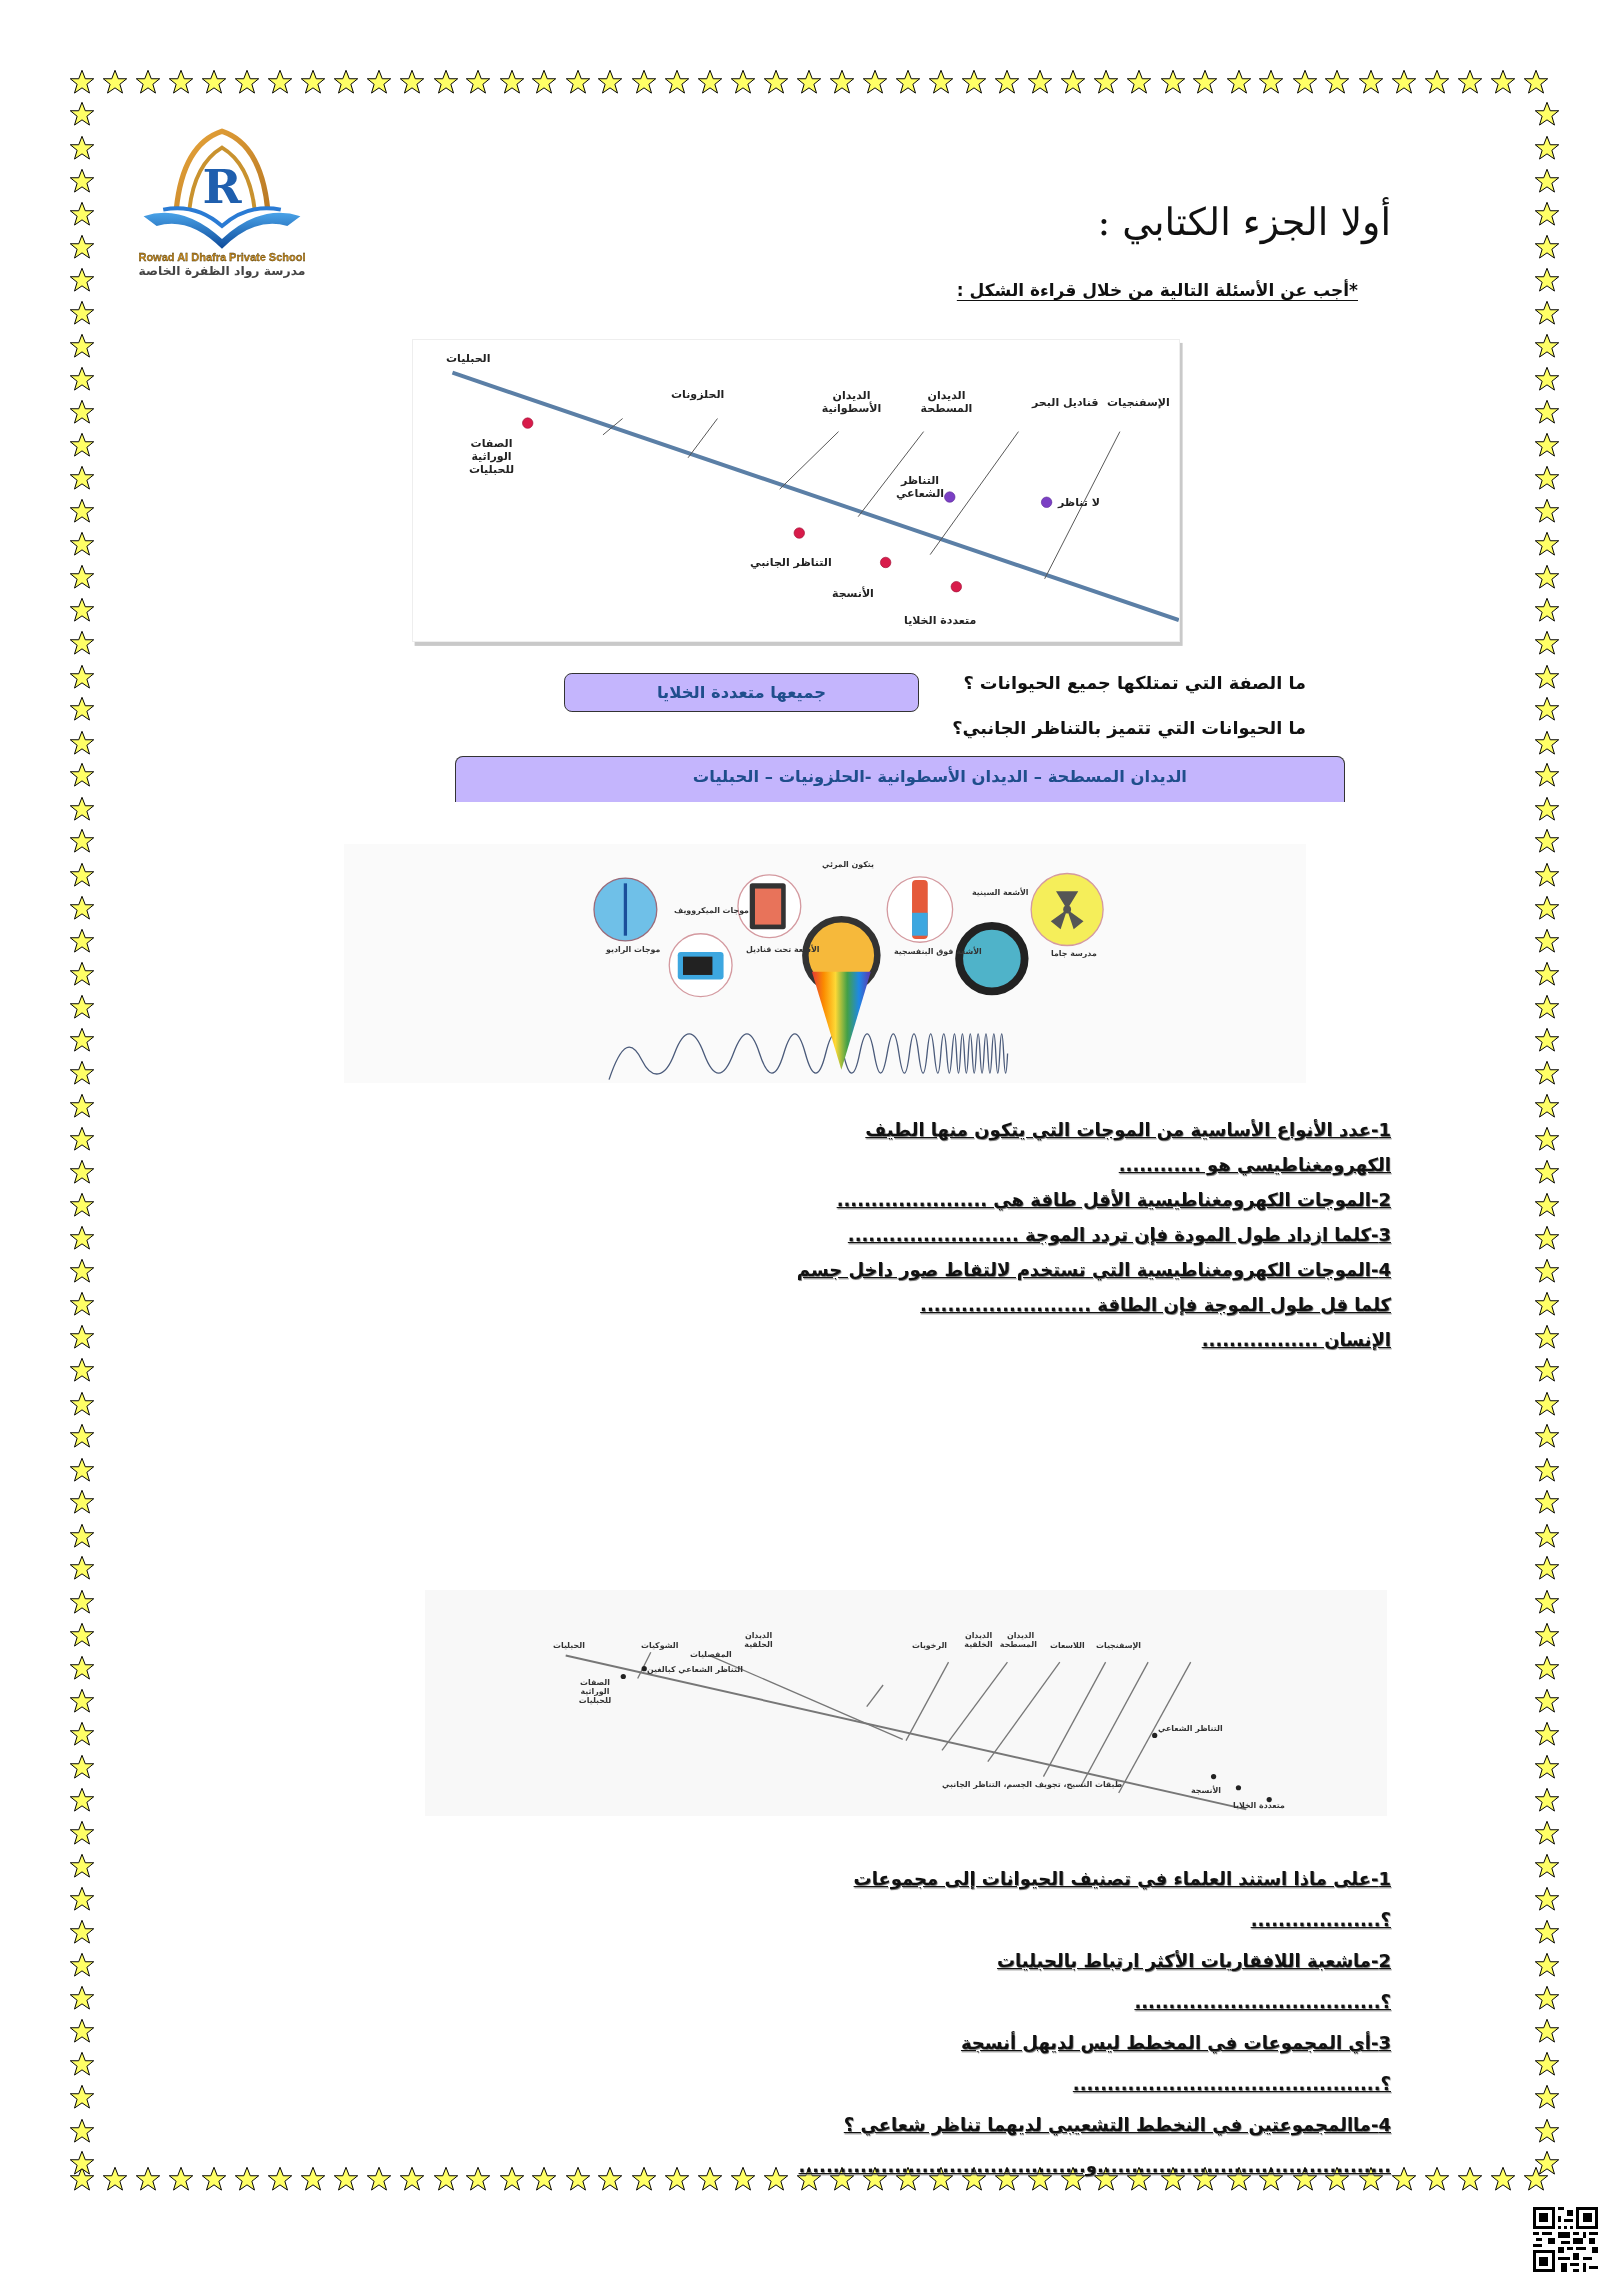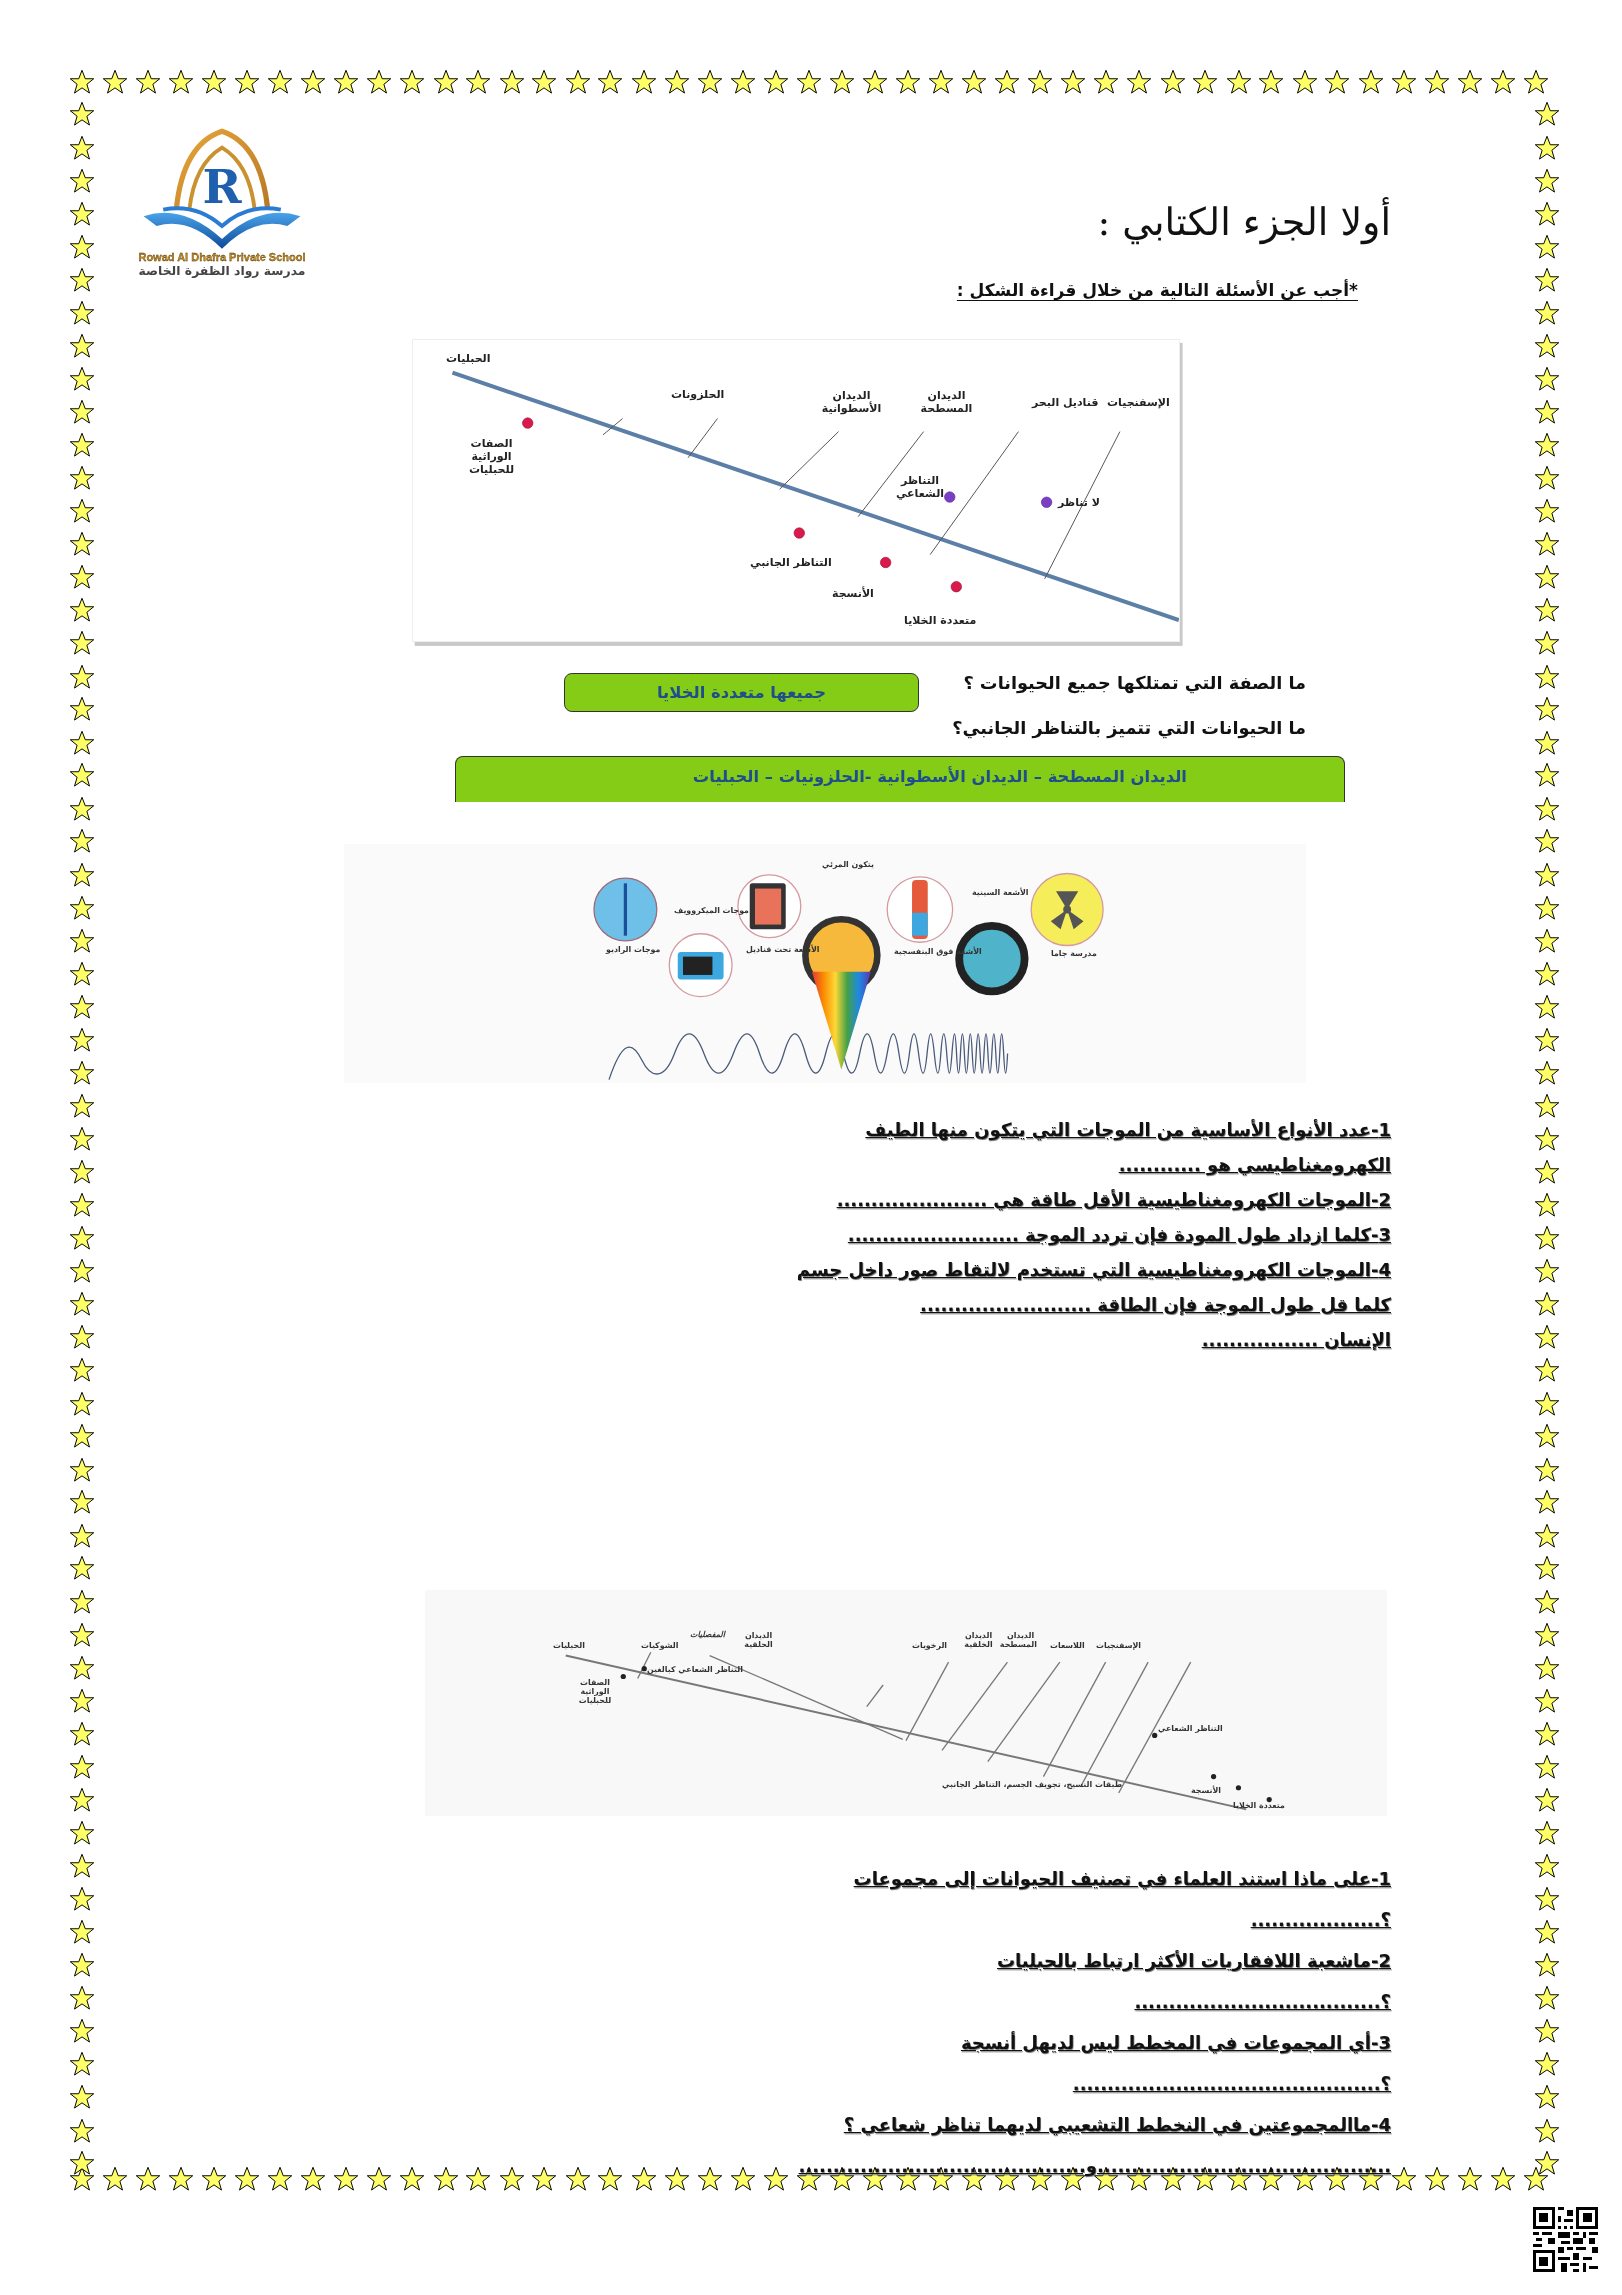--- a/index.html
+++ b/index.html
@@ -9,21 +9,21 @@
   .abs { position:absolute; }
   .rtl { direction:rtl; text-align:right; }
   .logo { left:124px; top:118px; width:196px; height:170px; }
   .logo-sub-en { font-family:"Liberation Sans", sans-serif; font-weight:bold; font-size:11px; color:#c98a1c; text-align:center; letter-spacing:0px; -webkit-text-stroke:0.3px #3a2a00; }
   .logo-sub-ar { font-family:"DejaVu Sans", sans-serif; font-weight:bold; font-size:12.4px; color:#444; text-align:center; direction:rtl; }
   .title { right:232px; top:200px; font-family:"DejaVu Serif", serif; font-size:38px; }
   .instr { right:265px; top:280px; font-family:"DejaVu Sans", sans-serif; font-weight:bold; font-size:17px; text-decoration:underline; text-underline-offset:3.9px; }
   .fig1 { left:412px; top:339px; width:766px; height:301px; background:#fff; box-shadow:2.6px 3.9px 0 #c9c9c9; border:0.7px solid #eee; }
   .fig-label { position:absolute; font-family:"DejaVu Sans", sans-serif; font-weight:bold; font-size:11px; color:#222; direction:rtl; text-align:center; line-height:13px; white-space:nowrap; }
   .q-line { font-family:"DejaVu Sans", sans-serif; font-weight:bold; font-size:17.7px; direction:rtl; white-space:nowrap; }
-  .ans-box { border:1.3px solid #333; border-radius:7.9px; background:#84cc16; color:#1f4e8c; font-weight:bold; font-size:16.4px; direction:rtl; text-align:center; font-family:"DejaVu Sans", sans-serif; }
+  .ans-box { border:1.3px solid #333; border-radius:7.9px; background:#c4b5fd; color:#1f4e8c; font-weight:bold; font-size:16.4px; direction:rtl; text-align:center; font-family:"DejaVu Sans", sans-serif; }
   .fig2 { left:344px; top:844px; width:962px; height:239px; background:#fafafa; }
   .fig3 { left:425px; top:1590px; width:962px; height:226px; background:#f8f8f8; }
   .body-line { font-family:"DejaVu Sans", sans-serif; font-size:18px; line-height:35px; direction:rtl; text-align:right; white-space:nowrap; font-weight:bold; text-shadow:0.7px 1.3px 0.7px #777;text-decoration:underline; }
   .small-lbl { position:absolute; font-family:"DejaVu Sans", sans-serif; font-size:7.9px; font-weight:bold; color:#333; direction:rtl; text-align:center; white-space:nowrap; }
 </style>
 </head>
 <body>
 
 <div id="star-border">
     <div class="star" style="left: 69px; top: 69px;">
@@ -1232,21 +1232,21 @@
     <line x1="1060" y1="310" x2="1170" y2="110" stroke="#777" stroke-width="2"></line>
     <circle cx="303" cy="132" r="4" fill="#222"></circle>
     <circle cx="335" cy="120" r="4" fill="#222"></circle>
     <circle cx="1115" cy="222" r="4" fill="#222"></circle>
     <circle cx="1205" cy="285" r="4" fill="#222"></circle>
     <circle cx="1243" cy="302" r="4" fill="#222"></circle>
     <circle cx="1290" cy="320" r="4" fill="#222"></circle>
   </svg>
   <div class="small-lbl" style="left:128px;top:51px;">الحبليات</div>
   <div class="small-lbl" style="left:216px;top:51px;">الشوكيات</div>
-  <div class="small-lbl" style="left:265px;top:40px;font-style:italic;">المفصليات</div>
+  <div class="small-lbl" style="left:265px;top:60px;">المفصليات</div>
   <div class="small-lbl" style="left:317px;top:41px;width:33px;white-space:normal;">الديدان الحلقية</div>
   <div class="small-lbl" style="left:487px;top:51px;">الرخويات</div>
   <div class="small-lbl" style="left:537px;top:41px;width:33px;white-space:normal;">الديدان الخلقية</div>
   <div class="small-lbl" style="left:579px;top:41px;width:33px;white-space:normal;">الديدان المسطحة</div>
   <div class="small-lbl" style="left:625px;top:51px;">اللاسعات</div>
   <div class="small-lbl" style="left:671px;top:51px;">الإسفنجيات</div>
   <div class="small-lbl" style="left:147px;top:88px;width:46px;white-space:normal;">الصفات الوراثية للحبليات</div>
   <div class="small-lbl" style="left:222px;top:75px;">التناظر الشعاعي كبالغين</div>
   <div class="small-lbl" style="left:517px;top:190px;">طبقات النسيج، تجويف الجسم، التناظر الجانبي</div>
   <div class="small-lbl" style="left:766px;top:196px;">الأنسجة</div>

